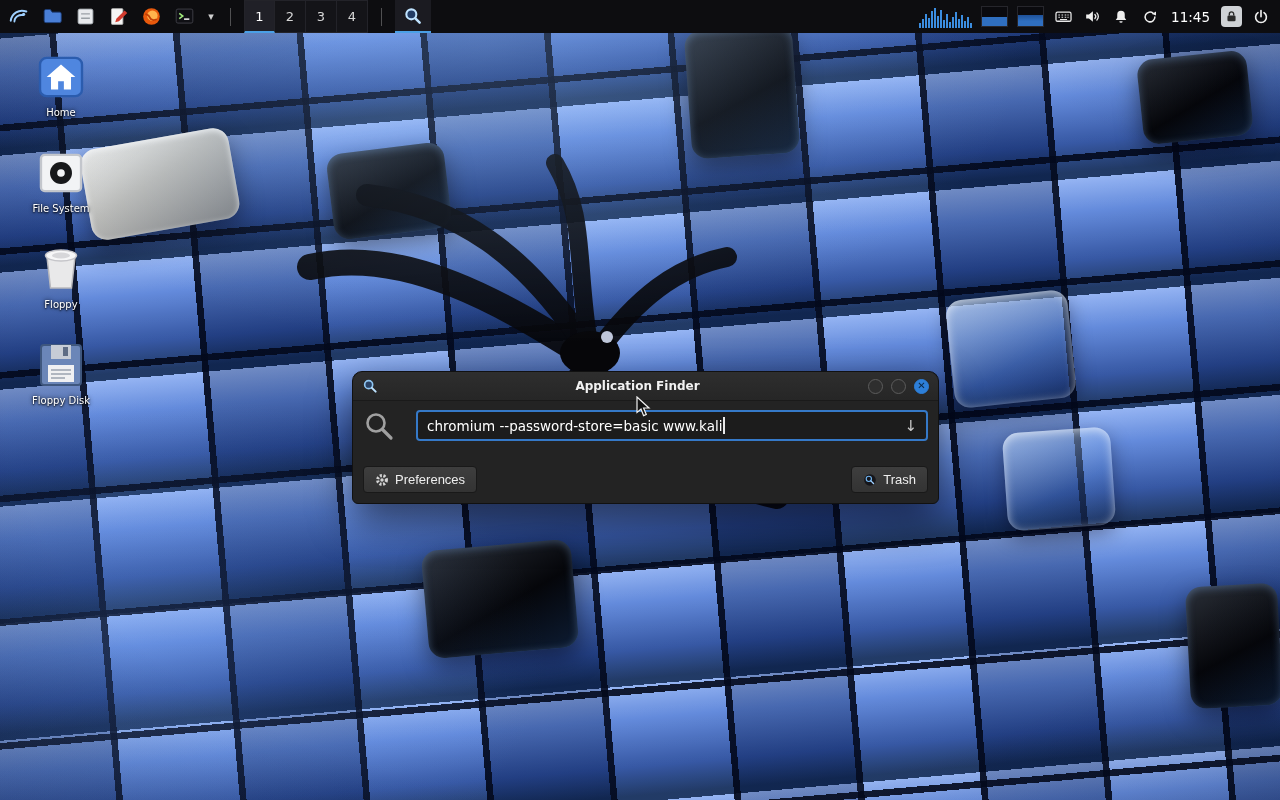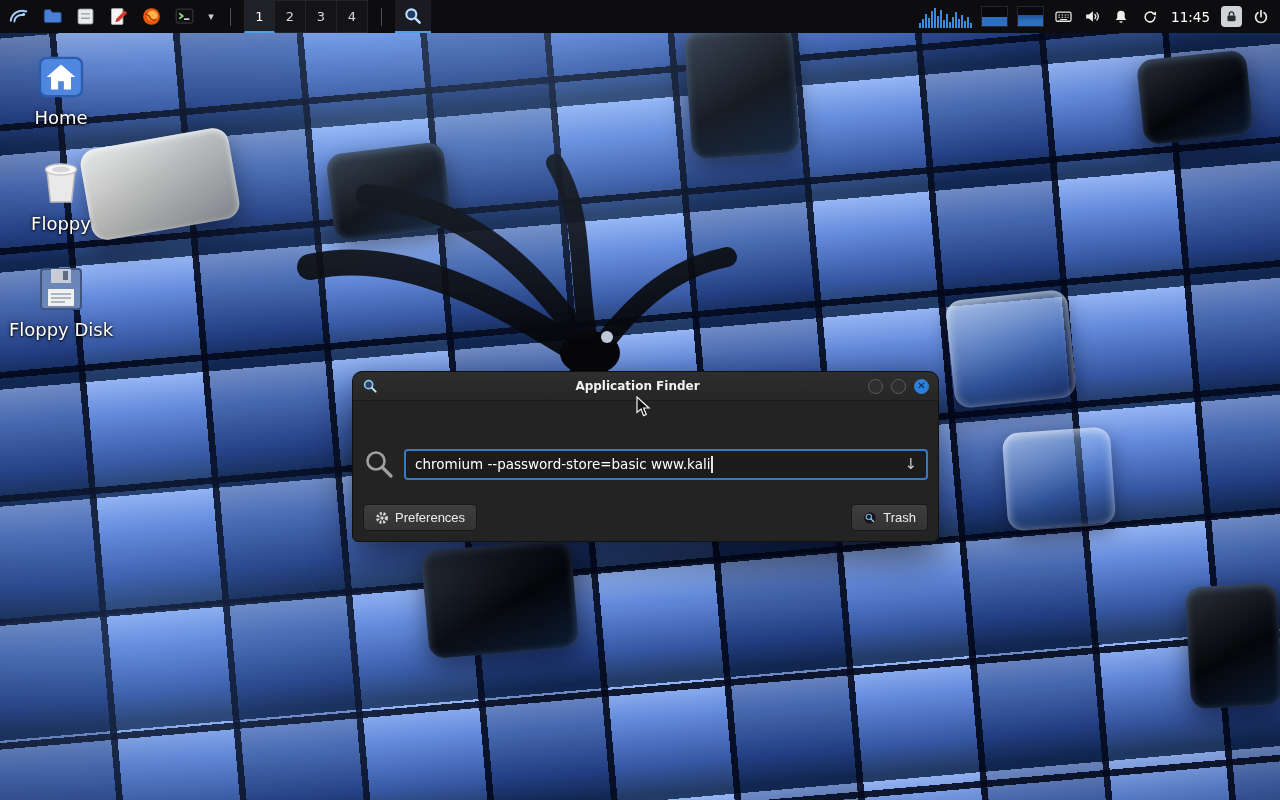--- a/index.html
+++ b/index.html
@@ -53,38 +53,38 @@
         background-image:linear-gradient(transparent 55%, #2f6fc0 55%); }
   .minigraph.g2 { background-image:linear-gradient(transparent 40%, #1d4f96 40%, #2f6fc0 75%); }
   .trayicon { width:20px; height:20px; display:grid; place-items:center; }
   .clock { font-size:13.5px; color:#fff; padding:0 2px; }
   .lockbadge { width:21px; height:21px; background:#cfd2d6; border-radius:4px; display:grid; place-items:center; }
 
   
   .dicons { position:absolute; left:14px; top:52px; width:94px; z-index:3; display:flex; flex-direction:column; }
   .dicon { display:flex; flex-direction:column; align-items:center; margin-bottom:30px; cursor:default; }
   .dicon .art { height:50px; display:grid; place-items:center; }
-  .dicon .lbl { margin-top:5px; color:#fff; font-size:18px;
+  .dicon .lbl { margin-top:5px; color:#fff; font-size:10px;
       text-shadow:0 1px 2px #000, 0 0 4px rgba(0,0,0,.9); white-space:nowrap; }
 
   
   .finder { position:absolute; left:352px; top:371px; width:587px; z-index:10;
       background:#232323; border:1px solid #111; border-radius:10px 10px 6px 6px;
       box-shadow:0 16px 40px rgba(0,0,10,.6); }
   .titlebar { position:relative; height:29px; display:flex; align-items:center;
       background:linear-gradient(#2e2e2e,#262626); border-bottom:1px solid #1a1a1a;
       border-radius:10px 10px 0 0; padding:0 9px; }
   .titlebar .wtitle { position:absolute; left:0; right:16px; text-align:center;
       font-size:12px; font-weight:bold; color:#f2f2f2; pointer-events:none; }
   .winbtns { margin-left:auto; display:flex; align-items:center; gap:8px; z-index:2; }
   .wbtn { width:15px; height:15px; border-radius:50%; background:#2e2e2e; border:1.5px solid #5c5c5c; }
   .wbtn.close { background:#2d7fd9; border:1.5px solid #2d7fd9; display:grid; place-items:center;
       color:#0a2744; font-size:10px; font-weight:bold; line-height:1; }
   .fbody { padding:9px 10px 10px; }
-  .srow { display:flex; align-items:center; gap:9px;margin-top:38px; }
+  .srow { display:flex; gap:21px; }
   .entry { flex:1; height:31px; background:#1c1c1c; border:2px solid #3579c8; border-radius:4px;
       display:flex; align-items:center; padding:0 9px; color:#fff; font-size:13.5px; }
   .caret { width:1.5px; height:17px; background:#e8e8e8; margin-left:1px; animation:blink 1.1s steps(1) infinite; }
   @keyframes blink { 50% { opacity:0; } }
   .comboarrow { margin-left:auto; color:#c9c9c9; font-size:15px; padding-left:8px; }
   .brow { margin-top:24px; display:flex; justify-content:space-between; }
   .btn { display:inline-flex; align-items:center; gap:6px; height:27px; padding:0 11px;
       background:linear-gradient(#3e3e3e,#333); border:1px solid #191919; border-radius:4px;
       color:#eee; font-size:13px; }
 
@@ -245,20 +245,30 @@
     <div class="art">
       <svg width="46" height="42" viewBox="0 0 48 44">
         <rect x="2" y="2" width="44" height="40" rx="7" fill="#4f86df" stroke="#2b5cae" stroke-width="2.5"></rect>
         <path d="M24 9 9 22h4.5v13h7.5v-8.5h6V35h7.5V22H39z" fill="#fff"></path>
       </svg>
     </div>
     <div class="lbl">Home</div>
   </div>
   <div class="dicon">
     <div class="art">
+      <svg width="46" height="42" viewBox="0 0 48 44">
+        <rect x="3" y="3" width="42" height="38" rx="4" fill="#f2f3f5" stroke="#c3c6cc" stroke-width="2.5"></rect>
+        <circle cx="24" cy="22" r="11.5" fill="#17181a"></circle>
+        <circle cx="24" cy="22" r="4" fill="#f2f3f5"></circle>
+      </svg>
+    </div>
+    <div class="lbl">File System</div>
+  </div>
+  <div class="dicon">
+    <div class="art">
       <svg width="40" height="46" viewBox="0 0 40 46">
         <path d="M6 11h28l-3.5 31h-21z" fill="#e9e9ea" stroke="#b9b9bd" stroke-width="1.5"></path>
         <ellipse cx="20" cy="9.5" rx="15.5" ry="5.5" fill="#f7f7f8" stroke="#c5c5c9" stroke-width="1.5"></ellipse>
         <ellipse cx="20" cy="9.5" rx="9" ry="3" fill="#d7d7da"></ellipse>
       </svg>
     </div>
     <div class="lbl">Floppy</div>
   </div>
   <div class="dicon">
     <div class="art">

